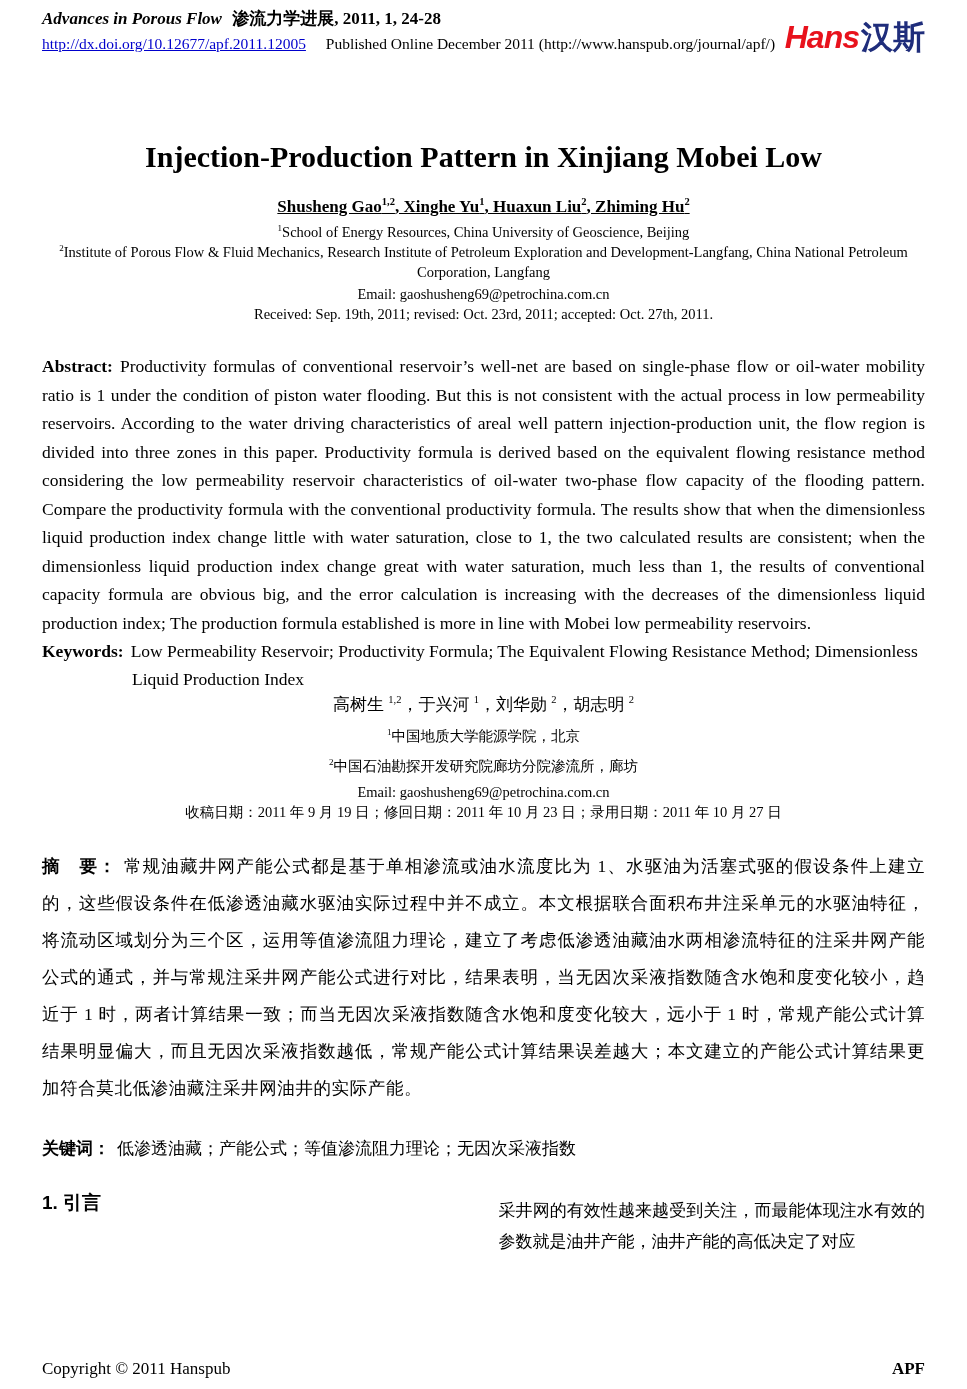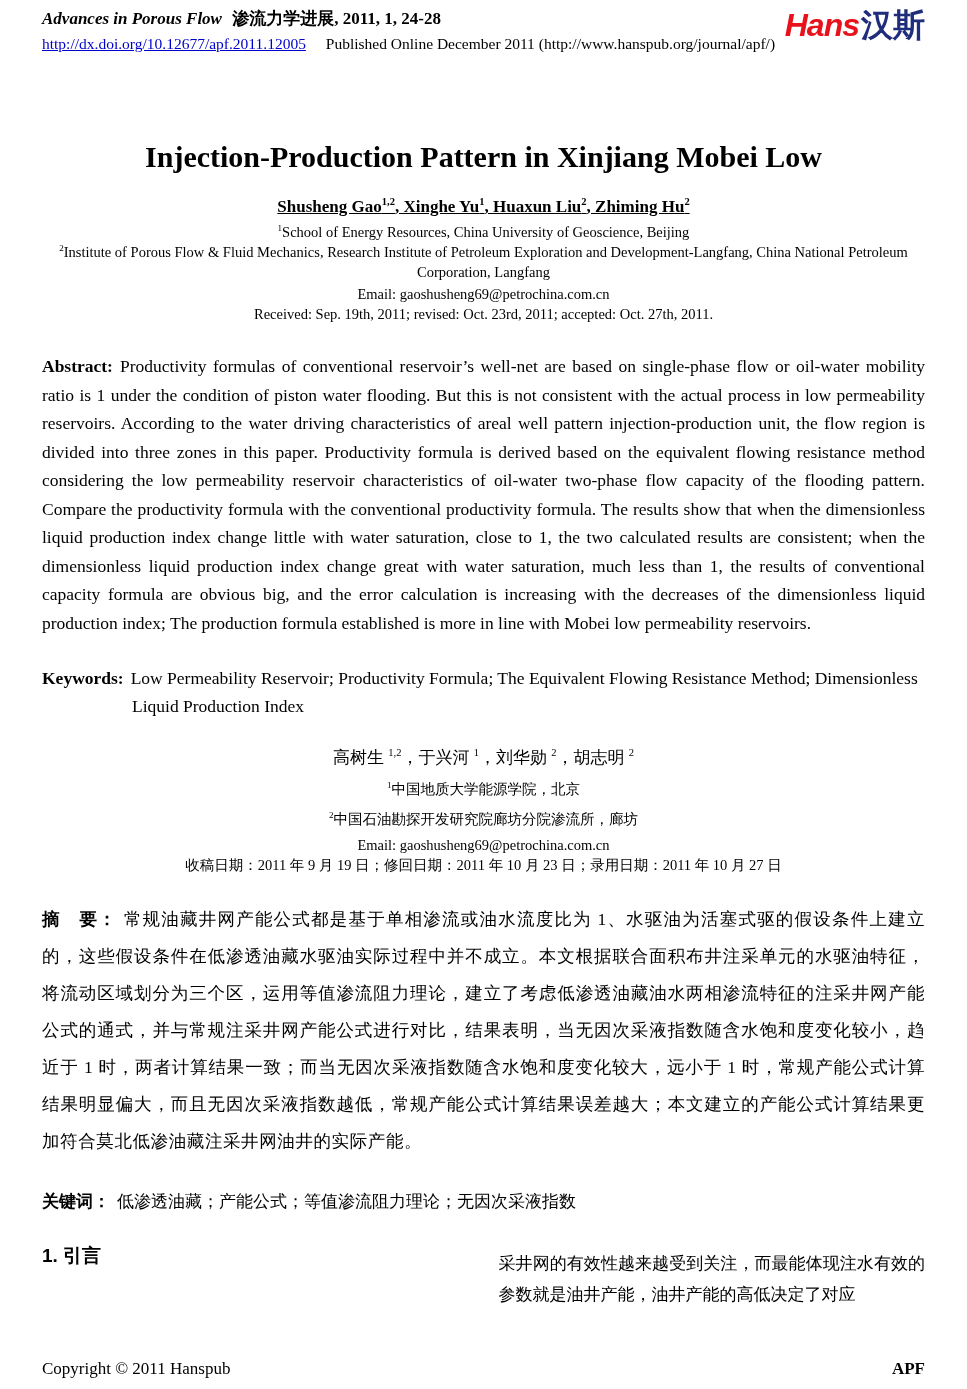--- a/index.html
+++ b/index.html
@@ -6,21 +6,21 @@
   html, body { background: #ffffff; }
   body {
     width: 967px; height: 1389px;
     position: relative; overflow: hidden;
     font-family: "Liberation Serif", "DejaVu Serif", serif;
     color: #000;
   }
   .page { padding: 7px 42px 0 42px; }
 
   
-  .hdr { display: flex; justify-content: space-between; align-items: flex-start; }
+  .hdr { display: flex; justify-content: space-between; align-items: flex-end; }
   .hdr-line1 { font-size: 17px; font-weight: bold; }
   .jname { font-style: italic; }
   .jinfo { margin-left: 6px; }
   .hdr-line2 { font-size: 15.5px; margin-top: 5px; }
   .doi { color: var(--link-blue, #0000cc); text-decoration: underline; }
   .pub { margin-left: 16px; color: #000; }
   .logo { font-size: 32px; font-weight: bold; white-space: nowrap; line-height: 1; padding-top: 2px; }
   .logo-hans { color: var(--logo-red, #e8121c); font-style: italic; font-family: "Liberation Sans", sans-serif; letter-spacing: -1px; }
   .logo-cn { color: var(--logo-navy, #1f2d7b); font-family: "Liberation Sans", sans-serif; margin-left: 2px; }
 
@@ -29,25 +29,25 @@
   .authors { margin-top: 20px; text-align: center; font-size: 17px; font-weight: bold; text-decoration: underline; }
   sup { font-size: 62%; line-height: 0; }
   .affils { margin-top: 5px; text-align: center; font-size: 14.5px; line-height: 1.38; }
   .affil { }
   .center-sm { text-align: center; font-size: 14.5px; line-height: 1.38; }
   .email-line { margin-top: 2px; }
 
   
   .abstract { margin-top: 28px; font-size: 17.5px; line-height: 1.63; text-align: justify; }
   .lbl { font-weight: bold; margin-right: 7px; }
-  .keywords { margin-top: 27px; font-size: 17.5px; line-height: 1.6; padding-left: 90px; text-indent: -90px; text-align: left; }
+  .keywords { font-size: 17.5px; line-height: 1.6; padding-left: 90px; text-indent: -90px; text-align: left; }
 
   
   .cn-title { margin-top: 34px; text-align: center; font-size: 33px; font-weight: bold; letter-spacing: 1px; }
-  .cn-authors { margin-top: 26px; text-align: center; font-size: 17px; }
+  .cn-authors { text-align: center; font-size: 17px; }
   .cn-affils { margin-top: 6px; text-align: center; font-size: 14.5px; line-height: 2.05; }
   .cn-abstract { margin-top: 26px; font-size: 17.5px; line-height: 2.12; text-align: justify; letter-spacing: 0.6px; }
   .cn-keywords { margin-top: 30px; font-size: 17px; }
 
   
   .cols { margin-top: 26px; display: flex; gap: 30px; font-size: 17px; line-height: 1.78; }
   .col { flex: 1; text-align: justify; }
   .sec-heading { font-size: 19px; font-weight: bold; font-family: "Liberation Sans", sans-serif; }
   .col-right p { margin-top: 10px; }
 

